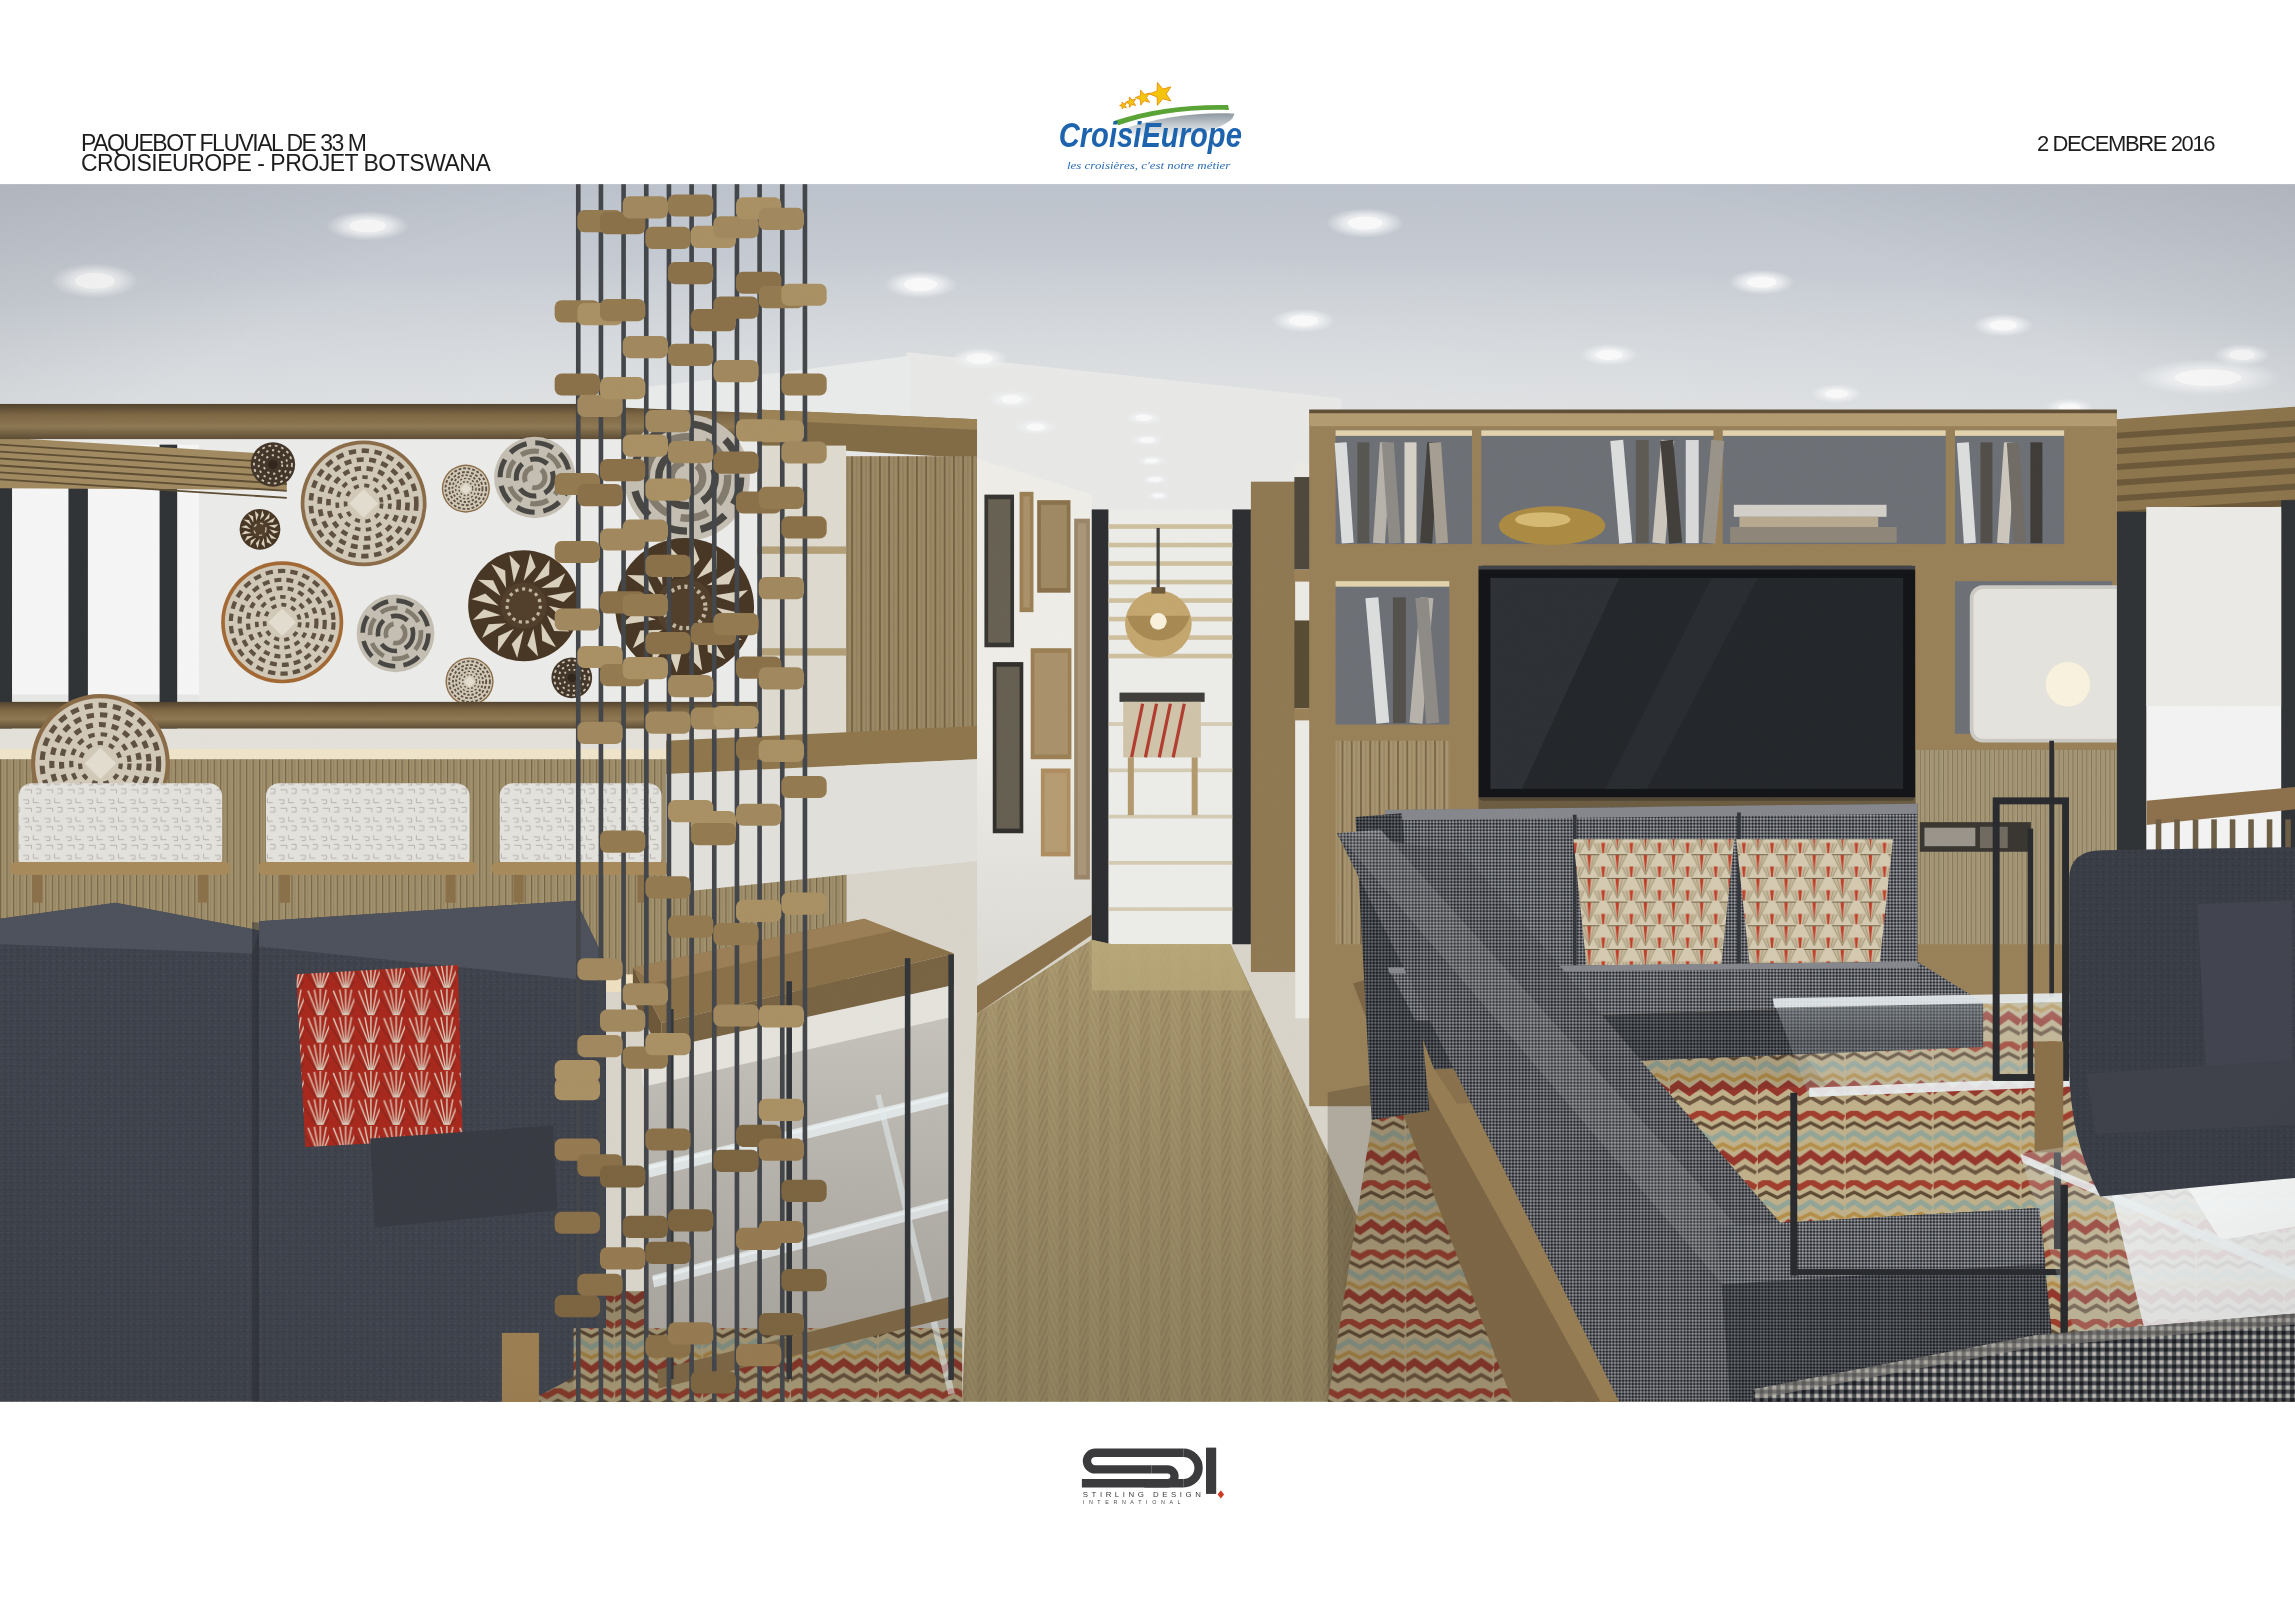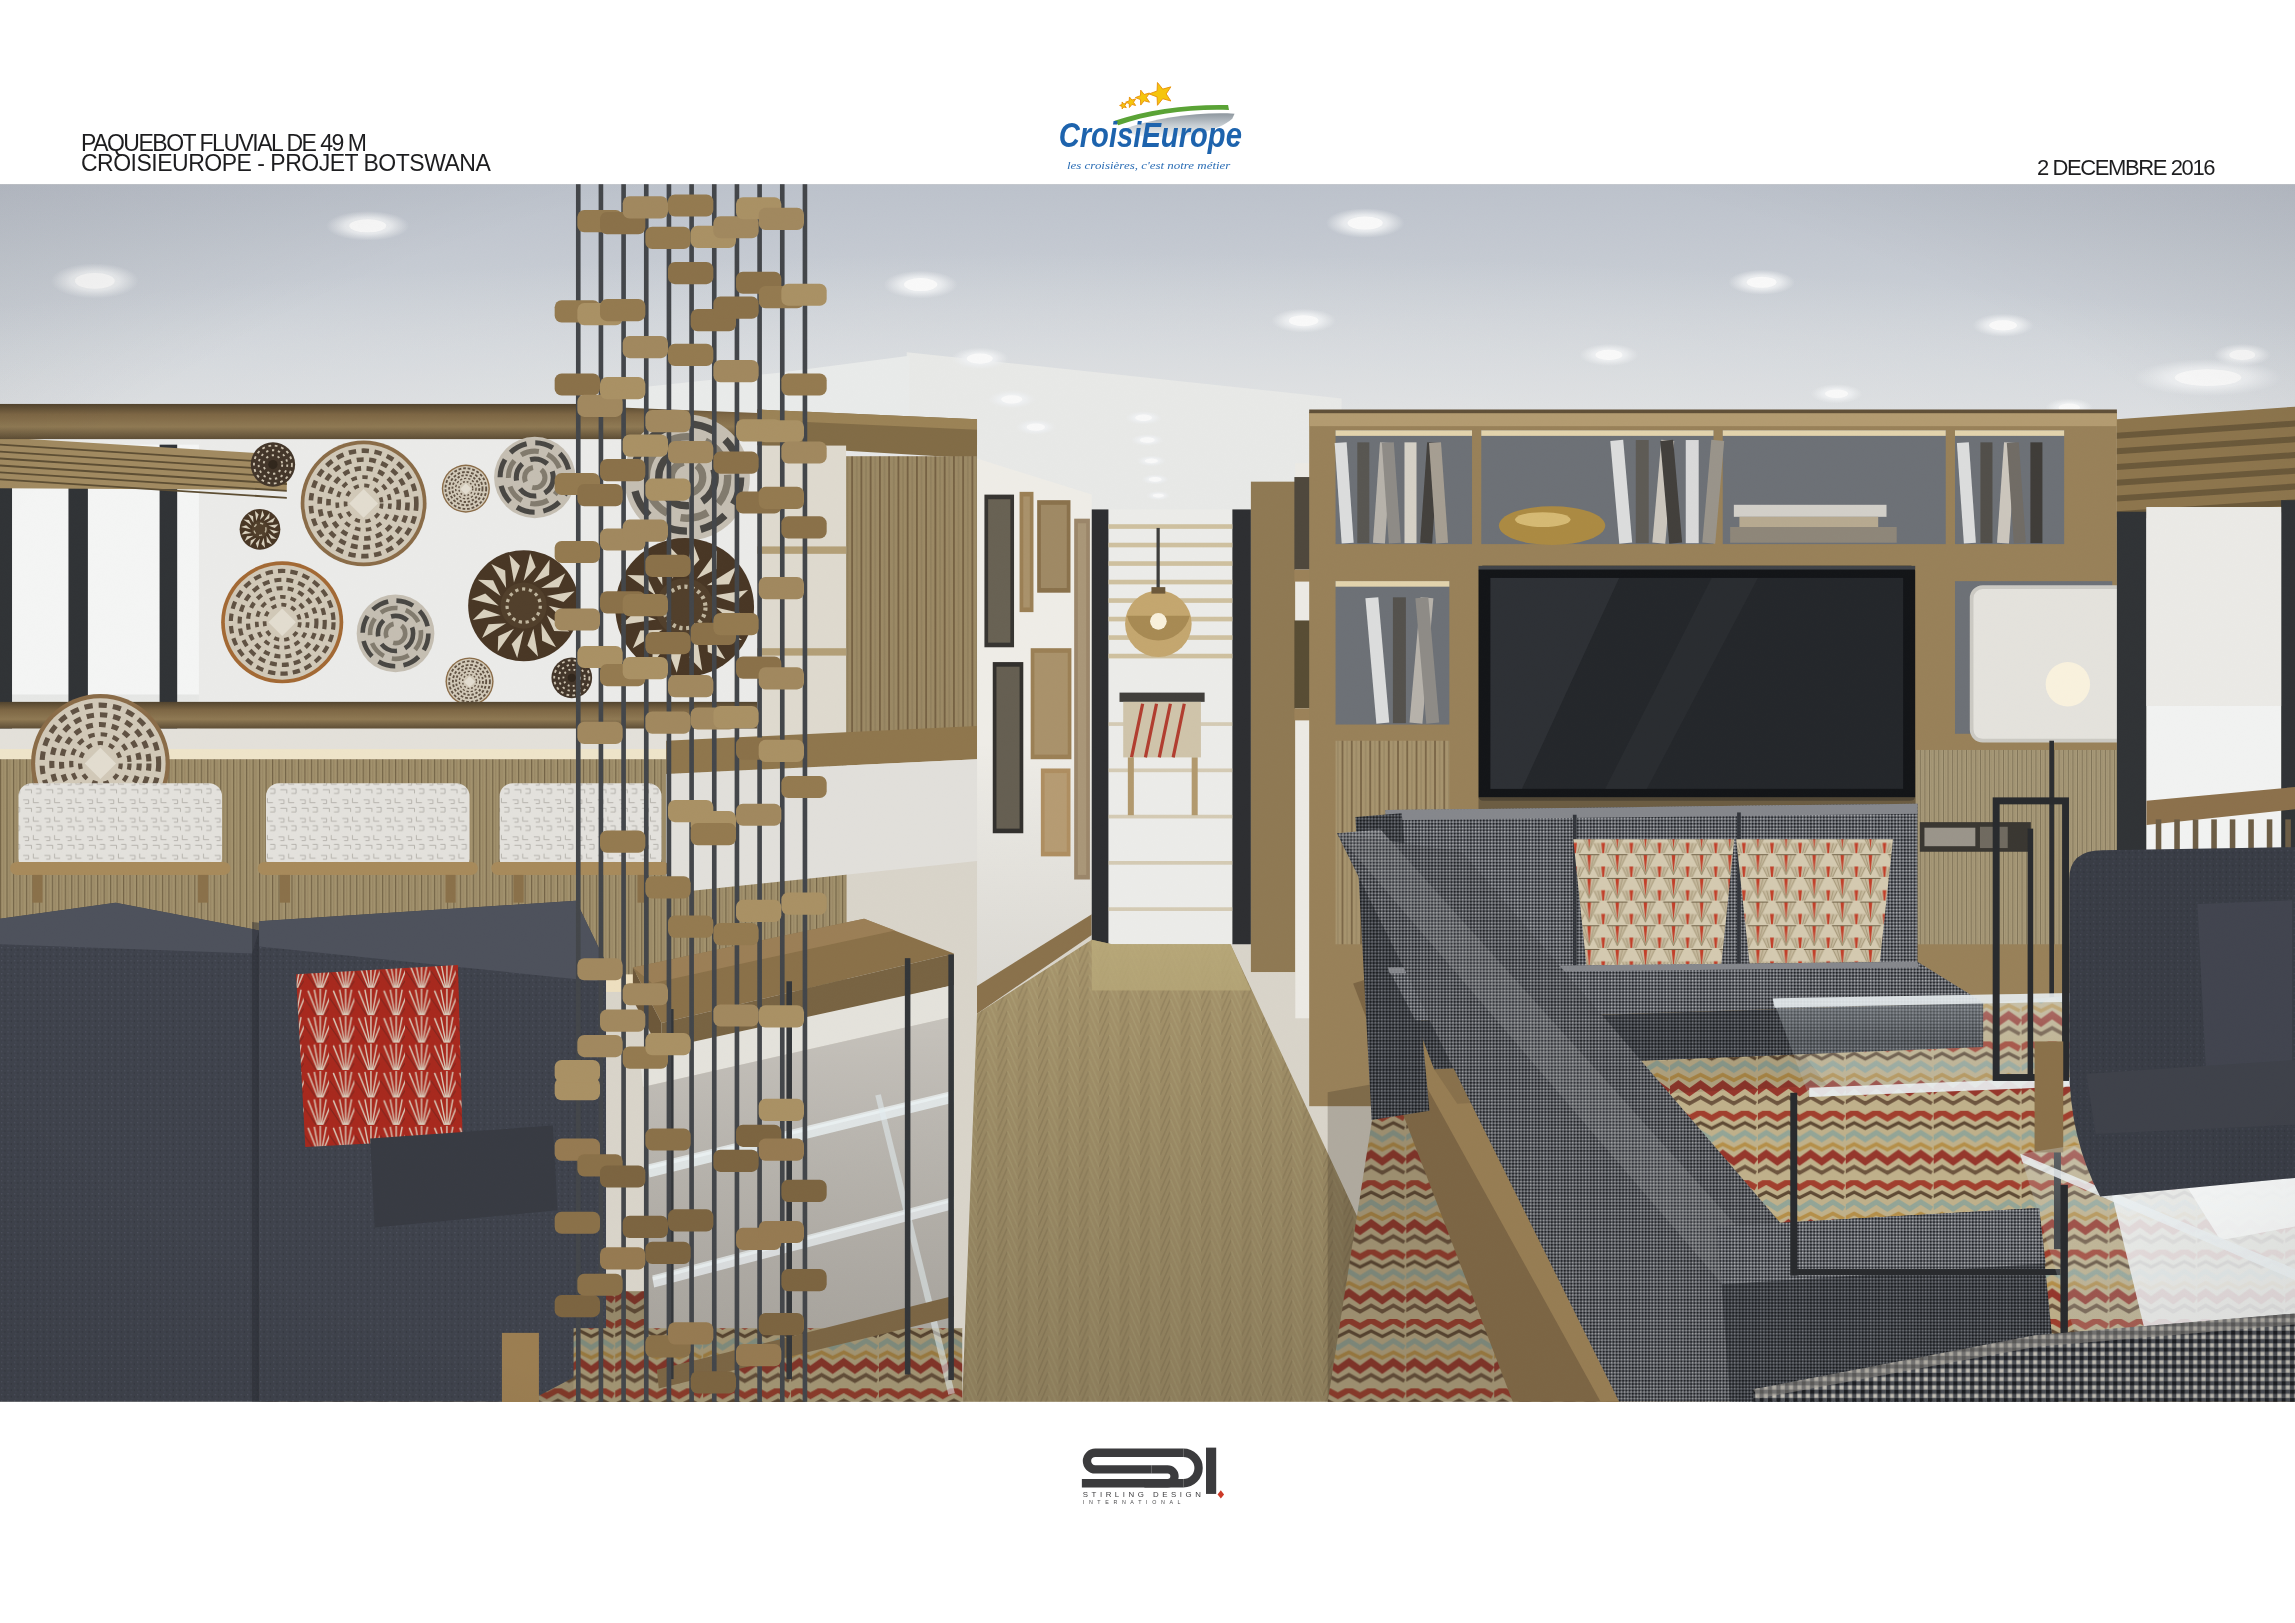--- a/index.html
+++ b/index.html
@@ -1,23 +1,23 @@
 <!DOCTYPE html>
 <html style="font-size:7.4px"><head><meta charset="utf-8">
 <style>
 html,body{margin:0;padding:0;background:#fff;}
 body{width:2295px;height:1623px;position:relative;font-family:"Liberation Sans",sans-serif;overflow:hidden;}
 .hdr{position:absolute;color:#1d1d1f;}
 </style></head><body>
 
 <div class="hdr" style="left:81px;top:102px;font-size:23px;letter-spacing:-0.5px;margin-top:48px;">CROISIEUROPE - PROJET BOTSWANA</div>
 
-<div class="hdr" style="left:81px;top:130px;font-size:23px;letter-spacing:-1.5px;">PAQUEBOT FLUVIAL DE 49 M</div>
-
-<div class="hdr" style="left:2037px;top:131px;font-size:22px;letter-spacing:-1.4px;margin-top:24px;">2 DECEMBRE 2016</div>
+<div class="hdr" style="left:81px;top:130px;font-size:23px;letter-spacing:-1.5px;">PAQUEBOT FLUVIAL DE 33 M</div>
+
+<div class="hdr" style="left:2037px;top:131px;font-size:22px;letter-spacing:-1.4px;">2 DECEMBRE 2016</div>
 
 <svg style="position:absolute;left:1046px;top:69px;" width="222" height="120" viewBox="2260 150 480 260">
 <defs>
       <linearGradient id="hullg" x1="0" y1="0" x2="0" y2="1">
 <stop offset="0" stop-color="#8e979f"></stop>
         <stop offset="0.5" stop-color="#c6cdd2"></stop>
         <stop offset="1" stop-color="#f2f4f5"></stop>
       </linearGradient>
     </defs>
 

